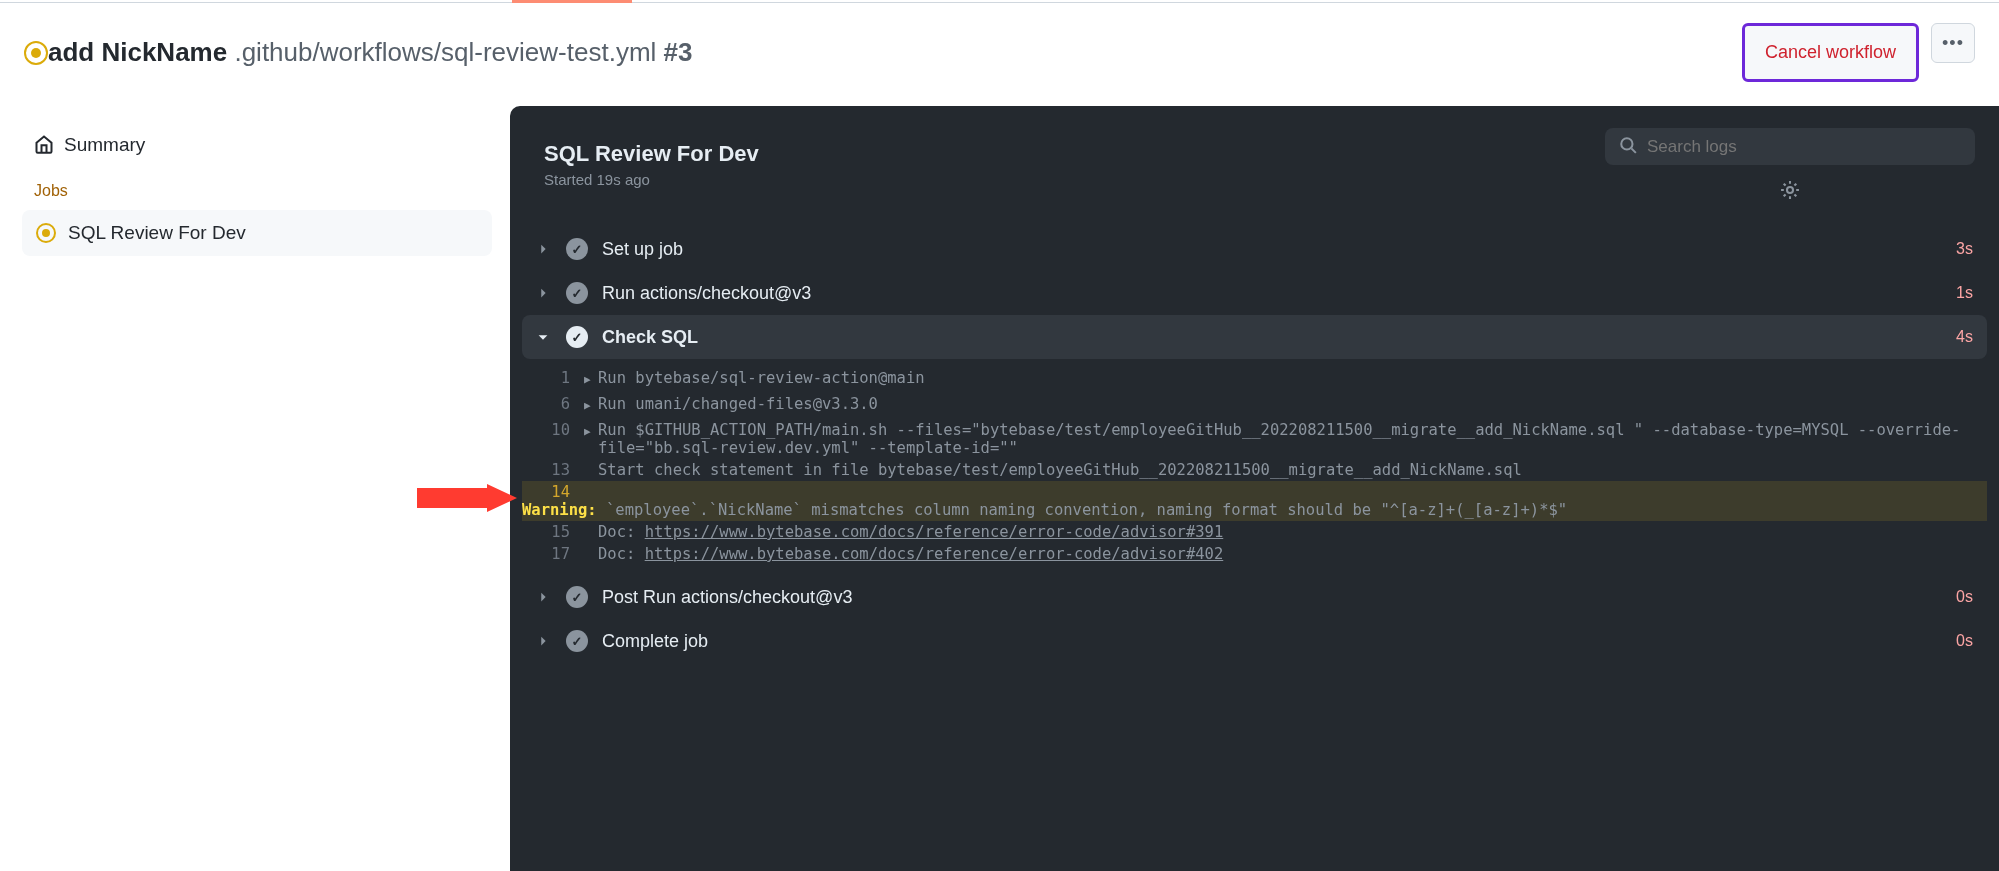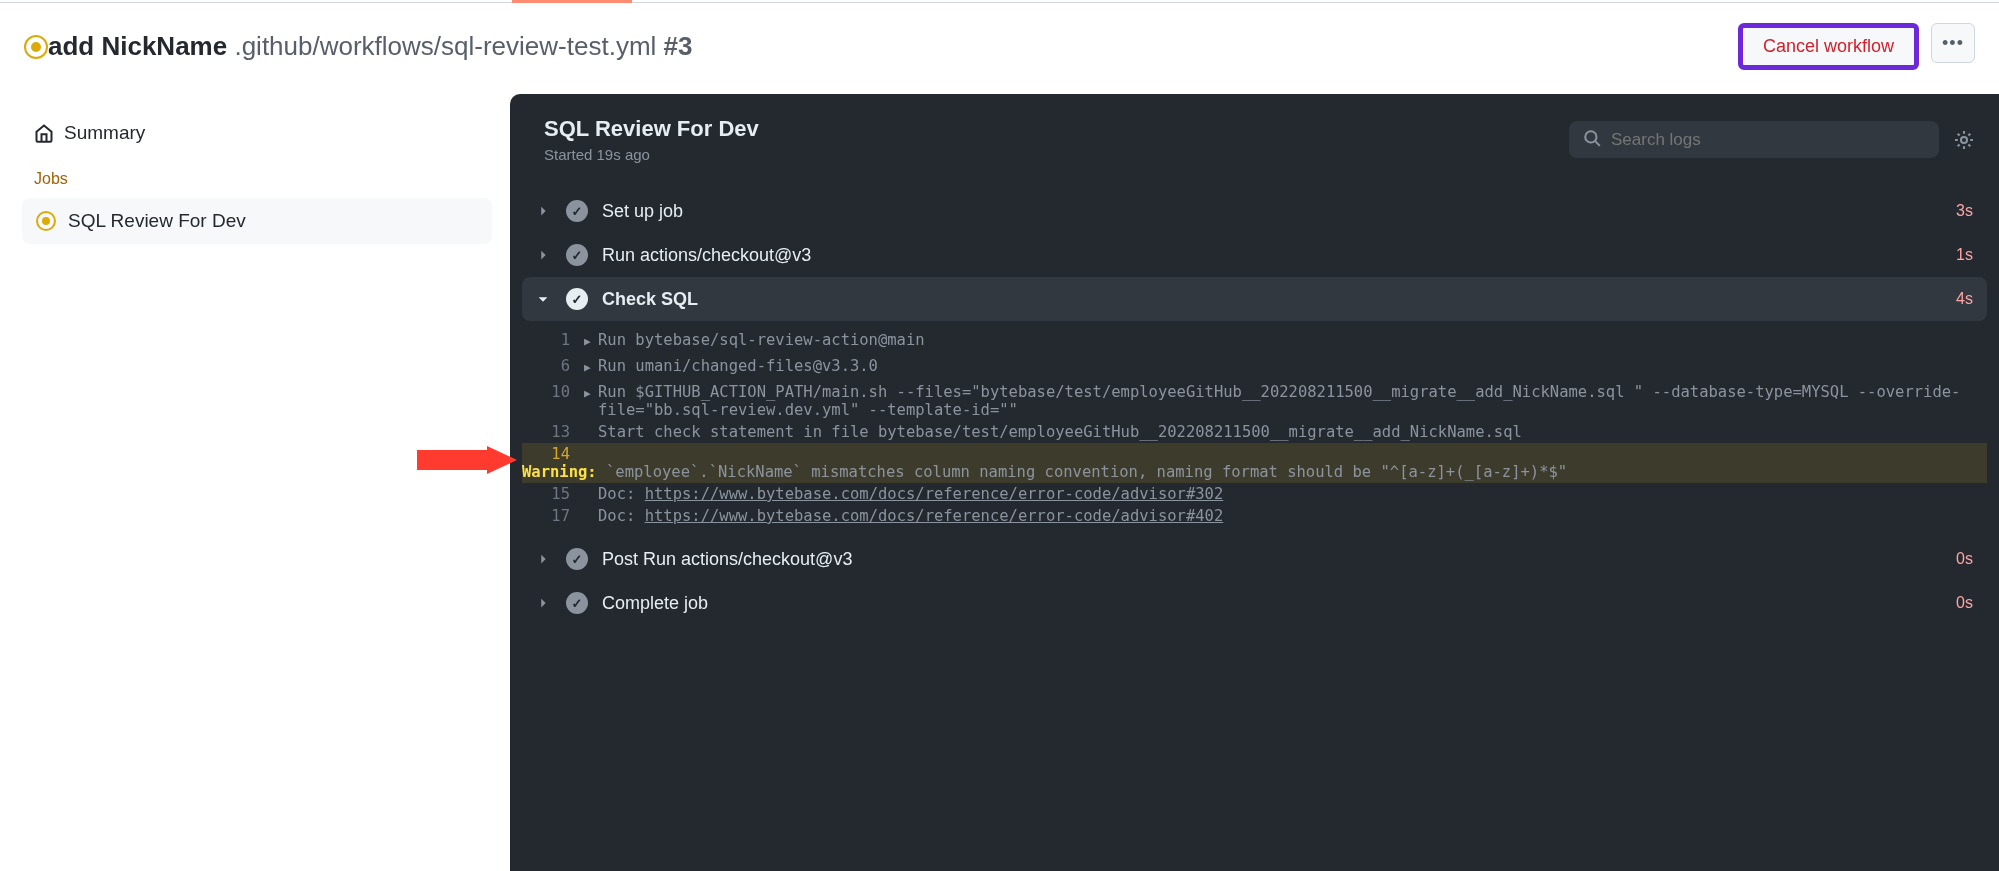--- a/index.html
+++ b/index.html
@@ -39,37 +39,37 @@
   }
   .status-dot-running::after {
     content:""; width:10px; height:10px; border-radius:50%; background:#dbab0a;
   }
   .title-line { font-size: 26px; font-weight: 400; color:#24292f; }
   .title-line .bold { font-weight: 600; }
   .title-line .muted { color:#57606a; }
   .title-line .numbold { font-weight:600; color:#57606a; }
   .header-right { display:flex; gap:12px; }
   .cancel-btn {
-    border:5px solid #6d28d9; background:#f6f8fa; color:#cf222e;
-    padding:8px 20px; border-radius:6px; font-size:18px; font-weight:500;
+    border:3px solid #6d28d9; background:#f6f8fa; color:#cf222e;
+    padding:16px 20px; border-radius:6px; font-size:18px; font-weight:500;
   }
   .more-btn {
     border:1px solid #d0d7de; background:#f6f8fa; color:#57606a;
     width:44px; height:40px; border-radius:6px;
     display:inline-flex; align-items:center; justify-content:center;
     font-size:18px; letter-spacing:1px;
   }
 
   .body { display:flex; }
   .sidebar {
     width: 510px;
     padding: 18px 18px 0 22px;
   }
   .summary-link {
-    display:flex; align-items:center; gap:10px;
+    display:flex; align-items:flex-start; gap:10px;
     padding:10px 12px; border-radius:6px;
     font-size:19px; font-weight:500; color:#24292f;
   }
   .home-icon { font-size:18px; color:#24292f; display:inline-flex; }
   .jobs-label { color:#a16207; font-size:16px; padding:16px 12px 10px; display:block; font-weight:400;}
   .job-item {
     display:flex; align-items:center; gap:12px;
     padding:12px 14px; border-radius:8px;
     background:#f6f8fa;
     font-size:19px; font-weight:500;
@@ -91,21 +91,21 @@
     margin-top:0;
     min-height:790px;
     padding:0;
   }
   .log-head {
     display:flex; align-items:center; justify-content:space-between;
     padding:22px 24px 14px 34px;
   }
   .log-title { font-size:22px; font-weight:600; color:#e6edf3; }
   .log-sub { font-size:15px; color:#8b949e; margin-top:4px; }
-  .log-head-right { display:flex; align-items:center; gap:14px; }
+  .log-head-right { display:flex; align-items:center; gap:14px;flex-direction:column; }
   .search {
     background:#32383f; border-radius:8px;
     display:flex; align-items:center; gap:10px;
     padding:8px 14px; width:370px;
   }
   .search svg { flex-shrink:0; }
   .search input {
     background:transparent; border:none; outline:none;
     color:#8b949e; font-size:17px; width:100%;
   }
@@ -294,21 +294,21 @@
                 <polygon points="0,4 70,4 70,0 100,14 70,28 70,24 0,24" fill="#ff3b30"></polygon>
               </svg>
           </span>
           <span class="ln hl">14</span>
           <span class="tri"></span>
           <span class="lt"><span class="warn">Warning:</span><span class="code"> `employee`.`NickName` mismatches column naming convention, naming format should be "^[a-z]+(_[a-z]+)*$"</span></span>
         </div>
         <div class="ll">
           <span class="ln">15</span>
           <span class="tri"></span>
-          <span class="lt"><span>Doc: </span><a class="link">https://www.bytebase.com/docs/reference/error-code/advisor#302</a></span>
+          <span class="lt"><span>Doc: </span><a class="link">https://www.bytebase.com/docs/reference/error-code/advisor#391</a></span>
         </div>
 
         <div class="ll">
           <span class="ln">17</span>
           <span class="tri"></span>
           <span class="lt"><span>Doc: </span><a class="link">https://www.bytebase.com/docs/reference/error-code/advisor#402</a></span>
         </div>
       </div>
 
       <div class="step">

